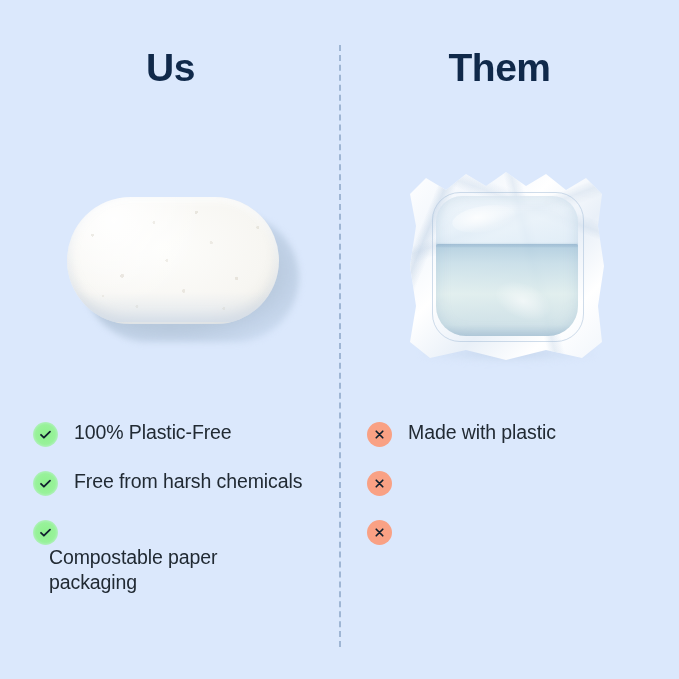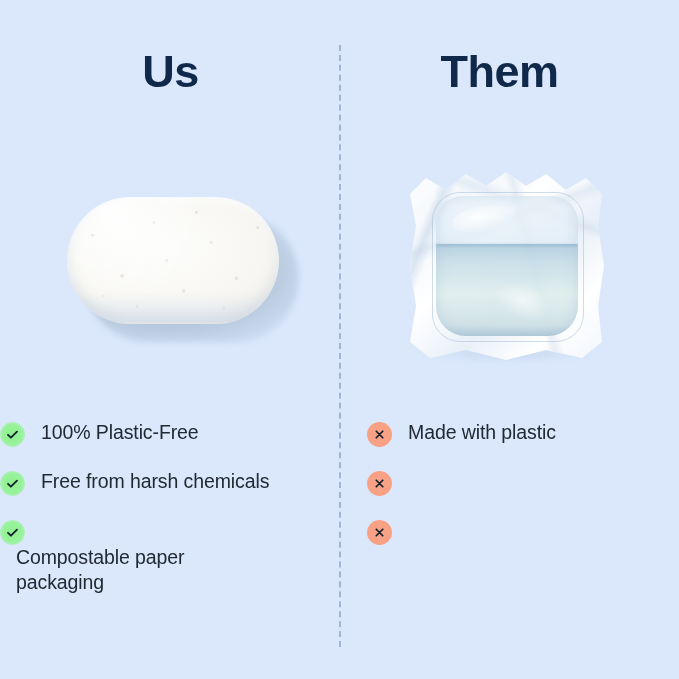--- a/index.html
+++ b/index.html
@@ -42,21 +42,21 @@
   }
   .column.left  { left: 0; }
   .column.right { left: 340px; }
 
   
   .col-heading {
     position: absolute;
     top: 48px;
     width: 100%;
     text-align: center;
-    font-size: 45px;
+    font-size: 39px;
     font-weight: 700;
     letter-spacing: -0.5px;
     color: #10294a;
     line-height: 1.05;
   }
   .column.left .col-heading  { transform: translateX(1px); }
   .column.right .col-heading { transform: translateX(-10px); }
 
   
   .product-art {
@@ -239,21 +239,21 @@
     width: 339px;
   }
   .feature-item {
     position: relative;
     display: flex;
     align-items: flex-start;
     margin-bottom: 22px;
   }
   .feature-item:last-child { margin-bottom: 0; flex-direction: column; }
 
-  .column.left  .feature-list { }
+  .column.left  .feature-list { padding-left: 33px; }
   .column.right .feature-list { padding-left: 27px; }
 
   .feature-icon {
     flex: 0 0 auto;
     width: 25px;
     height: 25px;
     border-radius: 50%;
     display: flex;
     align-items: center;
     justify-content: center;

